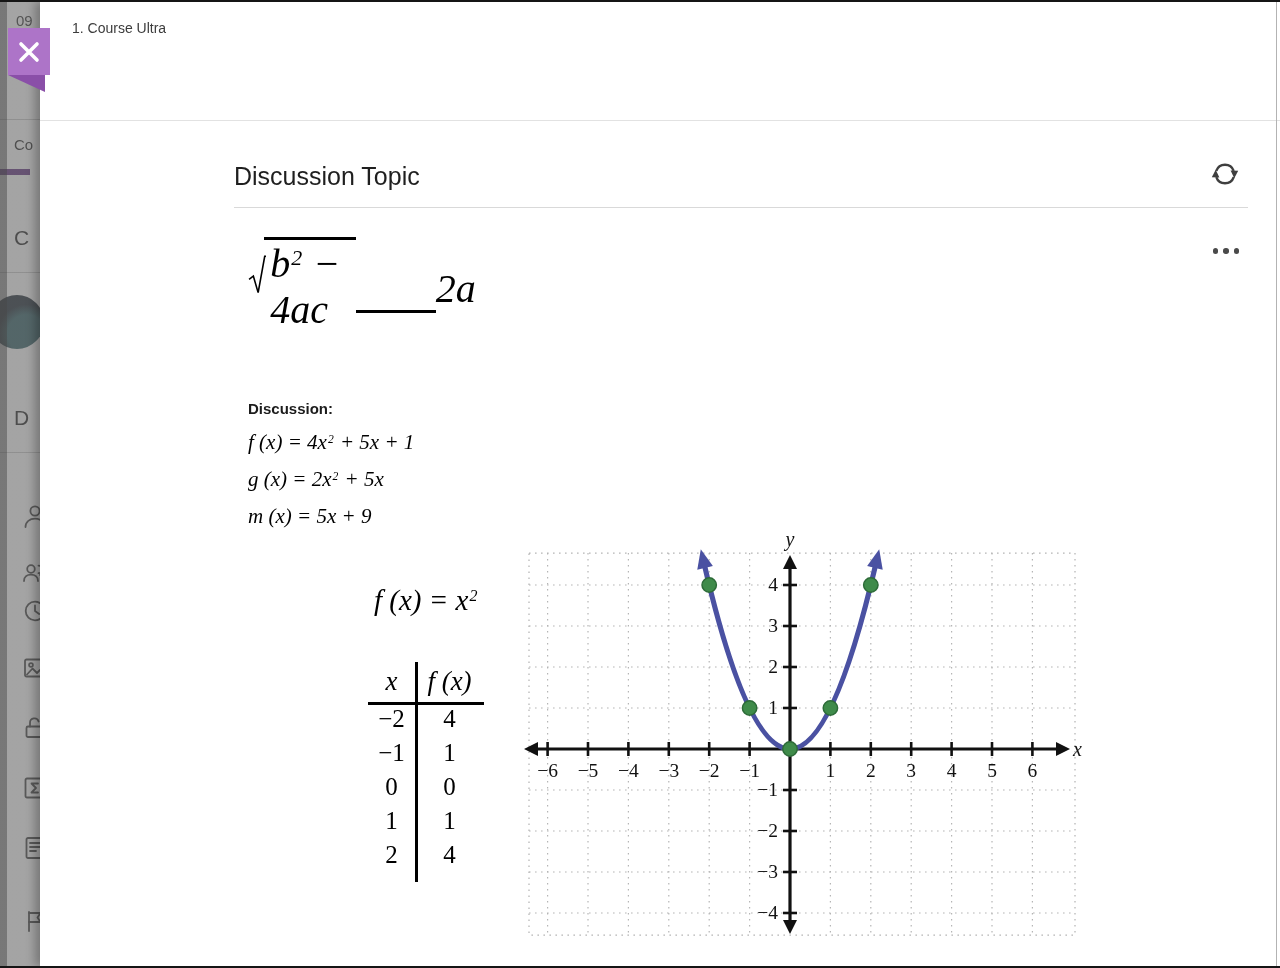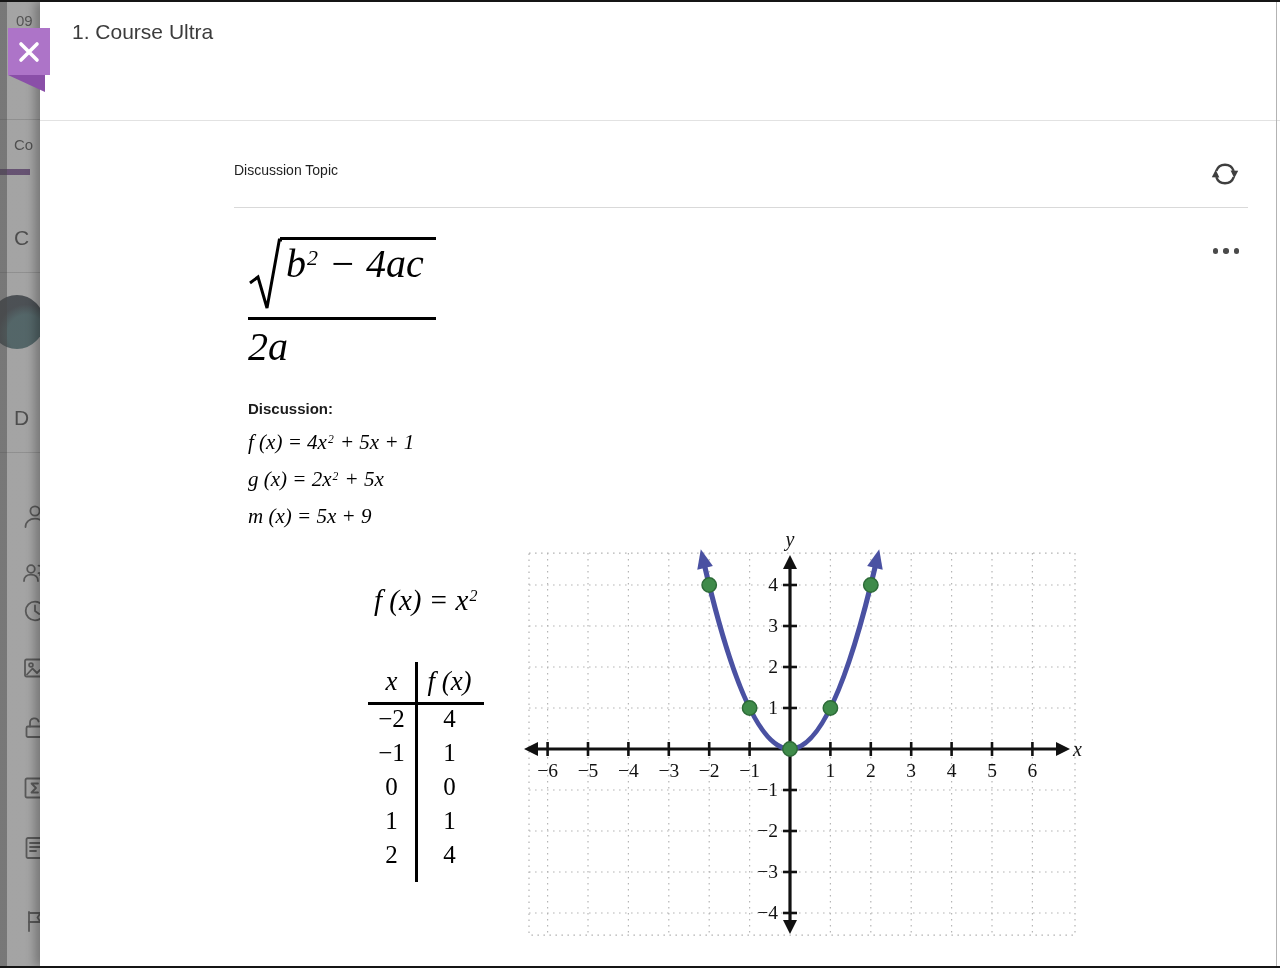--- a/index.html
+++ b/index.html
@@ -24,44 +24,44 @@
   .sb-icon{position:absolute;left:22px;width:26px;height:26px;color:#3a3a3a;}
   .sb-icon svg{stroke:#3a3a3a;stroke-width:1.8;fill:none;stroke-linecap:round;stroke-linejoin:round;}
   .i-person{top:503px;} .i-people{top:560px;} .i-clock{top:598px;} .i-image{top:655px;}
   .i-lock{top:715px;} .i-formula{top:775px;} .i-doc{top:835px;} .i-flag{top:908px;}
   .sb-overlay{position:absolute;inset:0;z-index:5;
     background:linear-gradient(to right, rgba(86,86,86,.80) 0 7px, rgba(108,108,108,.62) 7px);}
 
   
   .panel{position:absolute;left:40px;top:2px;width:1240px;height:964px;background:#fff;z-index:20;
     box-shadow:-5px 0 9px rgba(0,0,0,.28);}
-  .crumb{position:absolute;left:32px;top:18px;font-size:21px;color:#3c3c3c;cursor:pointer;}
+  .crumb{position:absolute;left:32px;top:18px;font-size:14px;color:#3c3c3c;cursor:pointer;}
   .title{position:absolute;left:30px;top:40px;margin:0;font-family:"Liberation Serif",serif;
     font-weight:400;font-size:37px;color:#242424;}
   .hr{position:absolute;height:1px;background:#e2e2e2;}
   .hr1{left:0;top:118px;width:1240px;}
   .hr2{left:194px;top:205px;width:1014px;background:#d9d9d9;}
-  .sec-title{position:absolute;left:194px;top:160px;margin:0;font-size:14px;font-weight:500;color:#1f1f1f;}
+  .sec-title{position:absolute;left:194px;top:160px;margin:0;font-size:25px;font-weight:500;color:#1f1f1f;}
   .refresh{position:absolute;left:1168px;top:156px;width:34px;height:34px;border:0;background:transparent;padding:0;cursor:pointer;}
   .more{position:absolute;left:1168px;top:240px;width:36px;height:18px;border:0;background:transparent;cursor:pointer;
     display:flex;align-items:center;justify-content:center;gap:5px;padding:0;}
   .more .dot{width:5.5px;height:5.5px;border-radius:50%;background:#4a4a4a;}
 
   
   .close{position:absolute;left:8px;top:28px;width:42px;height:47px;border:0;background:#ad74c8;
     z-index:40;cursor:pointer;padding:0;display:flex;align-items:center;justify-content:center;}
   .close-fold{position:absolute;left:8px;top:75px;width:37px;height:17px;background:#8a4fa8;z-index:39;
     clip-path:polygon(0 0,100% 0,100% 100%);}
 
   
   .math{font-family:"Liberation Serif",serif;font-style:italic;color:#000;}
   sup{font-size:.55em;vertical-align:baseline;position:relative;top:-.55em;margin:0 1px;font-style:italic;}
   .formula{position:absolute;left:208px;top:235px;display:flex;align-items:flex-start;gap:14px;}
   .formula .lhs{font-size:43px;margin-top:52px;line-height:1.2;}
-  .frac{display:inline-flex;flex-direction:column;align-items:flex-start;}
+  .frac{display:inline-flex;flex-direction:row;align-items:flex-end;}
   .num{display:flex;align-items:flex-start;}
   .radical{display:block;margin-top:0;}
   .radicand{border-top:3px solid #000;font-size:40px;line-height:1.15;padding:1px 12px 0 6px;margin-left:-2px;height:69px;}
   .fbar{width:100%;height:3px;background:#000;margin-top:4px;}
   .den{font-size:40px;line-height:1.2;margin-top:3px;}
 
   .ex-label{position:absolute;left:208px;top:398px;font-size:15px;font-weight:700;color:#1c1c1c;}
   .ex{position:absolute;left:208px;font-size:21px;}
   .it0{top:428px;} .it1{top:465px;} .it2{top:502px;}
   .fn-label{position:absolute;left:334px;top:582px;font-size:29px;}

